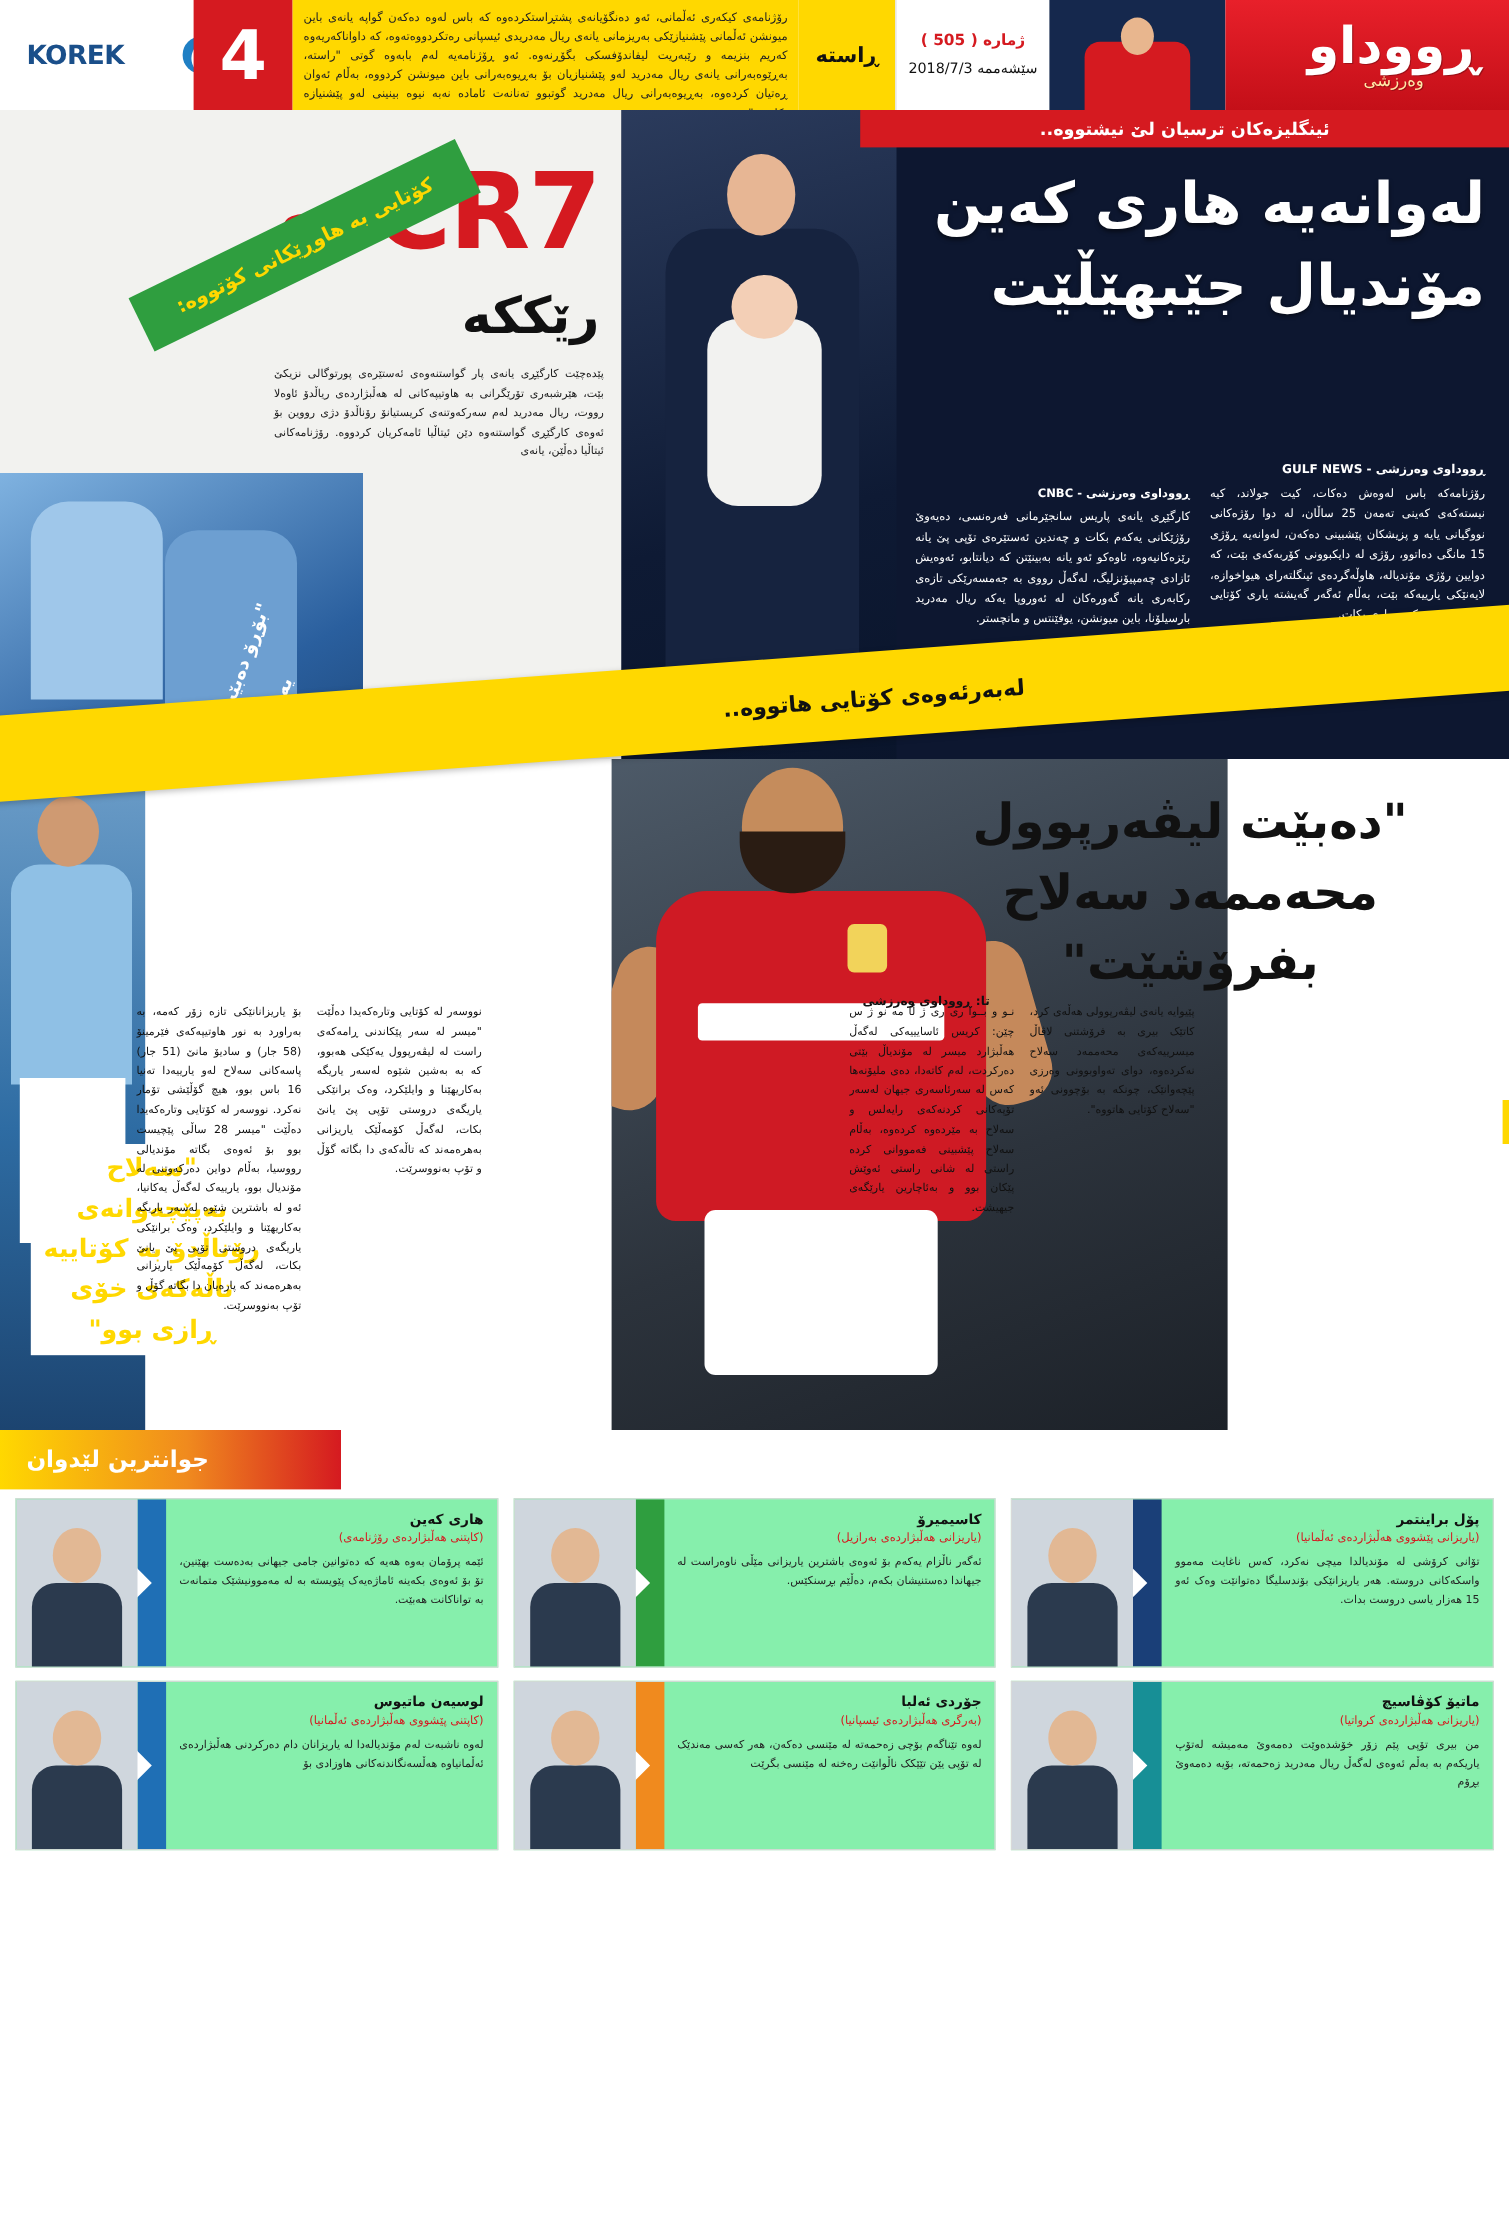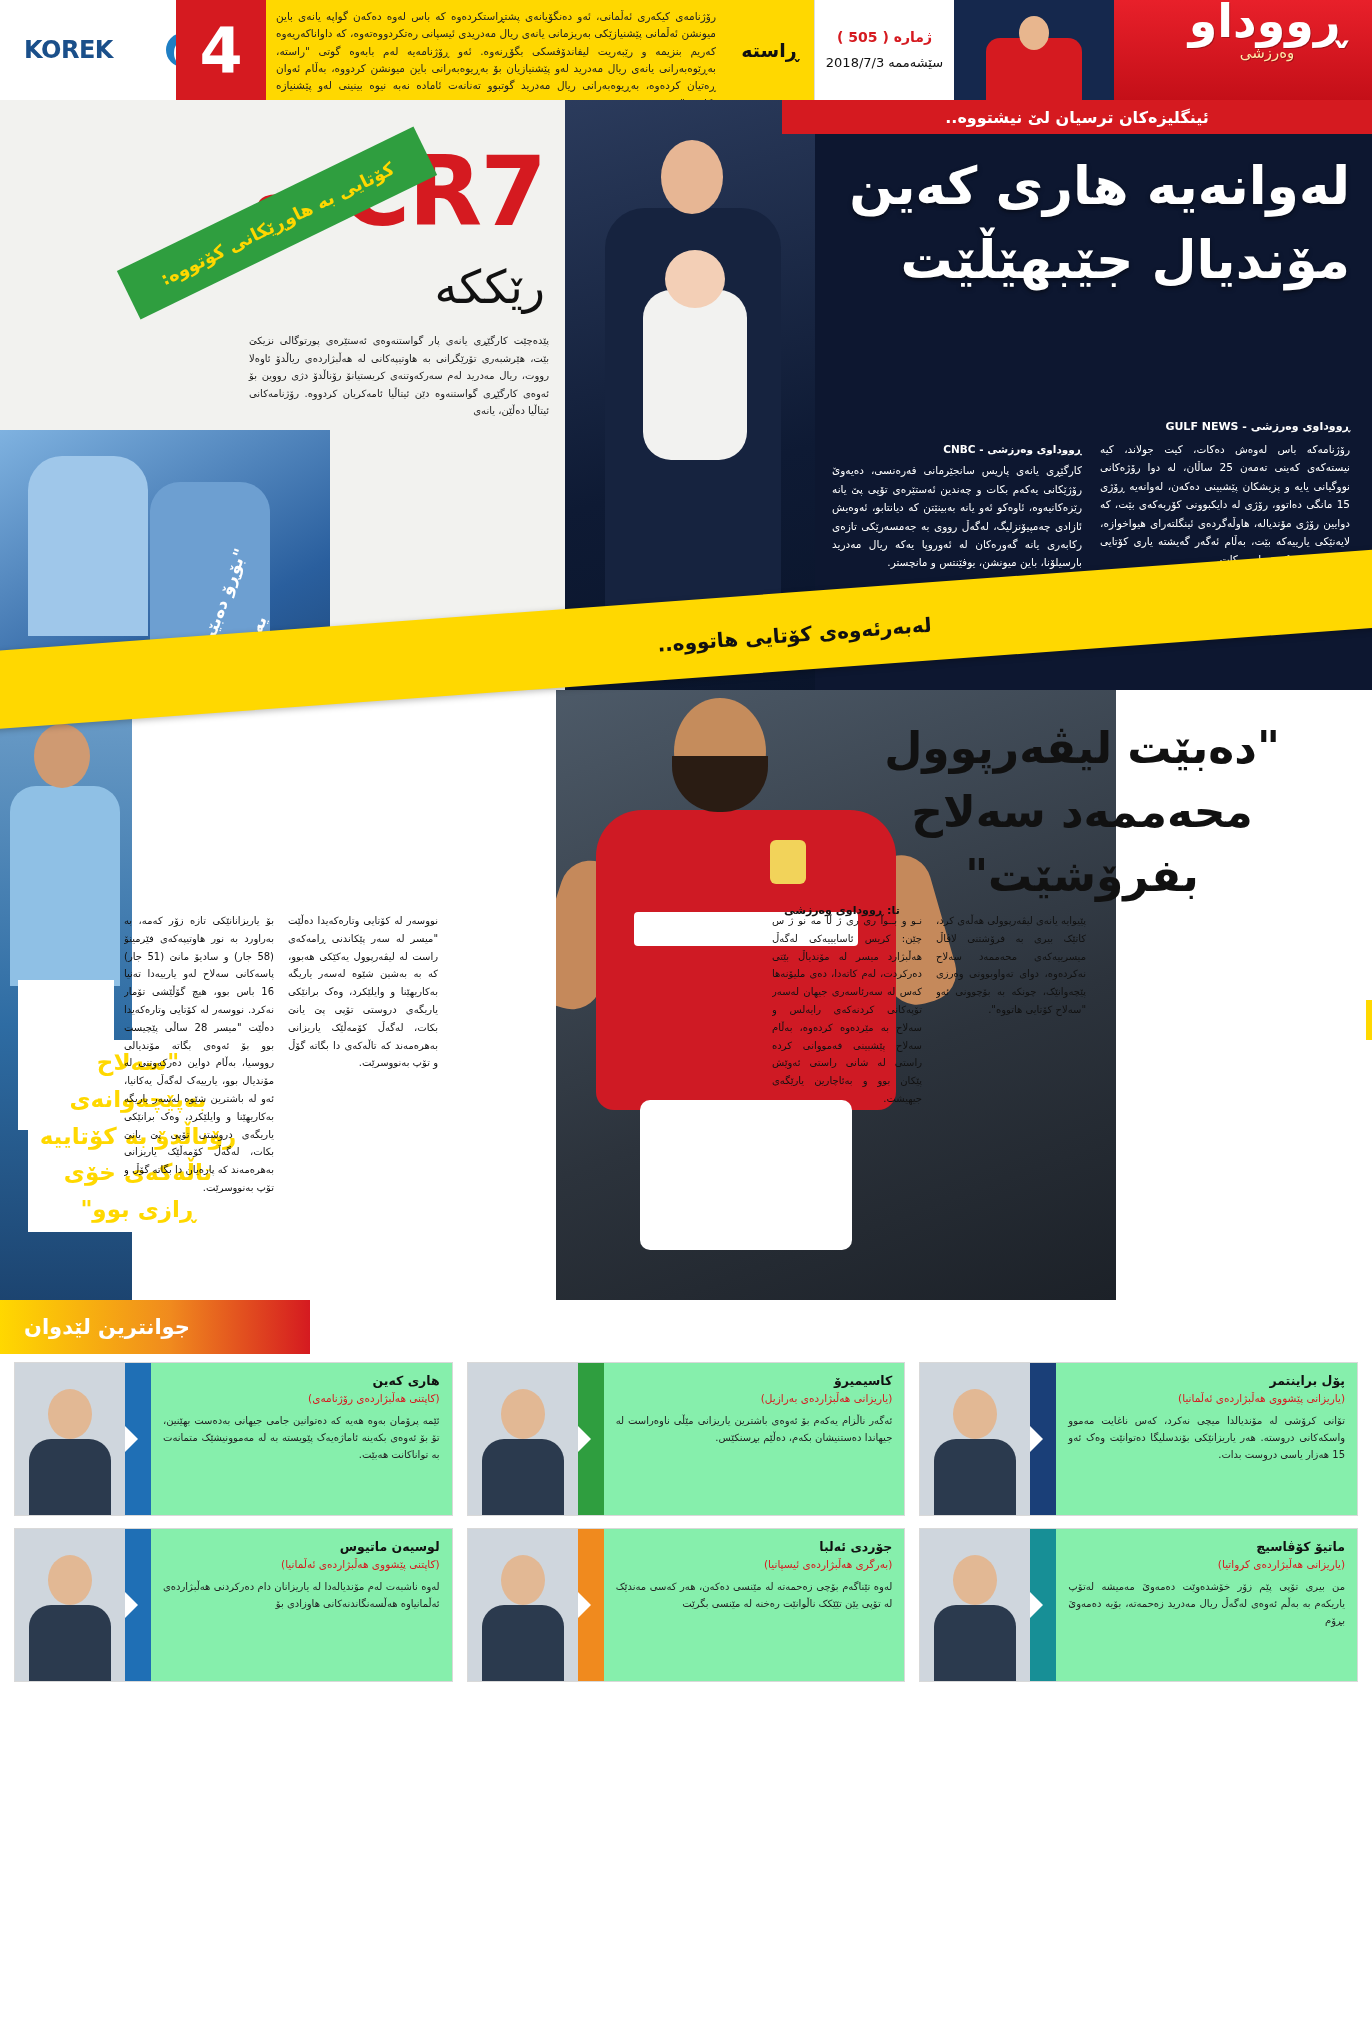--- a/index.html
+++ b/index.html
@@ -12,21 +12,21 @@
     overflow: hidden;
     color: #111;
   }
   .page { position: relative; width: 1372px; height: 2034px; background:#fff; }
 
   
   .masthead { position:absolute; left:0; top:0; width:1372px; height:100px; background:#fff; }
   .mh-logo-box {
     position:absolute; right:0; top:0; width:258px; height:100px;
     background: linear-gradient(180deg,#e8202a 0%, #c40f18 100%);
-    display:flex; justify-content:center;padding-left:48px;
+    display:flex; align-items:center; justify-content:center;padding-left:48px;
   }
   .mh-logo-text {
     color:#fff; font-size:46px; font-weight:bold; letter-spacing:-1px;
     text-shadow:1px 1px 0 rgba(0,0,0,.25);
     line-height:.95; text-align:center;
   }
   .mh-logo-sub { display:block; font-size:15px; font-weight:normal; color:#ffe9a8; margin-top:2px;}
   .mh-player {
     position:absolute; right:258px; top:0; width:160px; height:100px;
     background:#15284d; overflow:hidden;
@@ -109,21 +109,21 @@
   .cr7-panel {
     position:absolute; left:0; top:100px; width:565px; height:620px;
     background:#f2f2ef; overflow:hidden;
   }
   .cr7-title {
     position:absolute; right:20px; top:36px; color:#d51a20;
     font-size:96px; font-weight:bold; letter-spacing:-2px;
   }
   .cr7-sub {
     position:absolute; right:20px; top:160px; color:#111;
-    font-size:46px; font-weight:normal;
+    font-size:46px; font-weight:bold;
   }
   .cr7-ribbon {
     position:absolute; left:112px; top:96px; width:330px; height:54px;
     background:#2f9e3f; transform:rotate(-26deg);
     display:flex; align-items:center; justify-content:center;
     color:#ffd800; font-size:18px; font-weight:bold;
   }
   .cr7-body {
     position:absolute; right:16px; top:232px; width:300px; height:160px;
     font-size:10px; line-height:1.75; text-align:justify; color:#1a1a1a;

